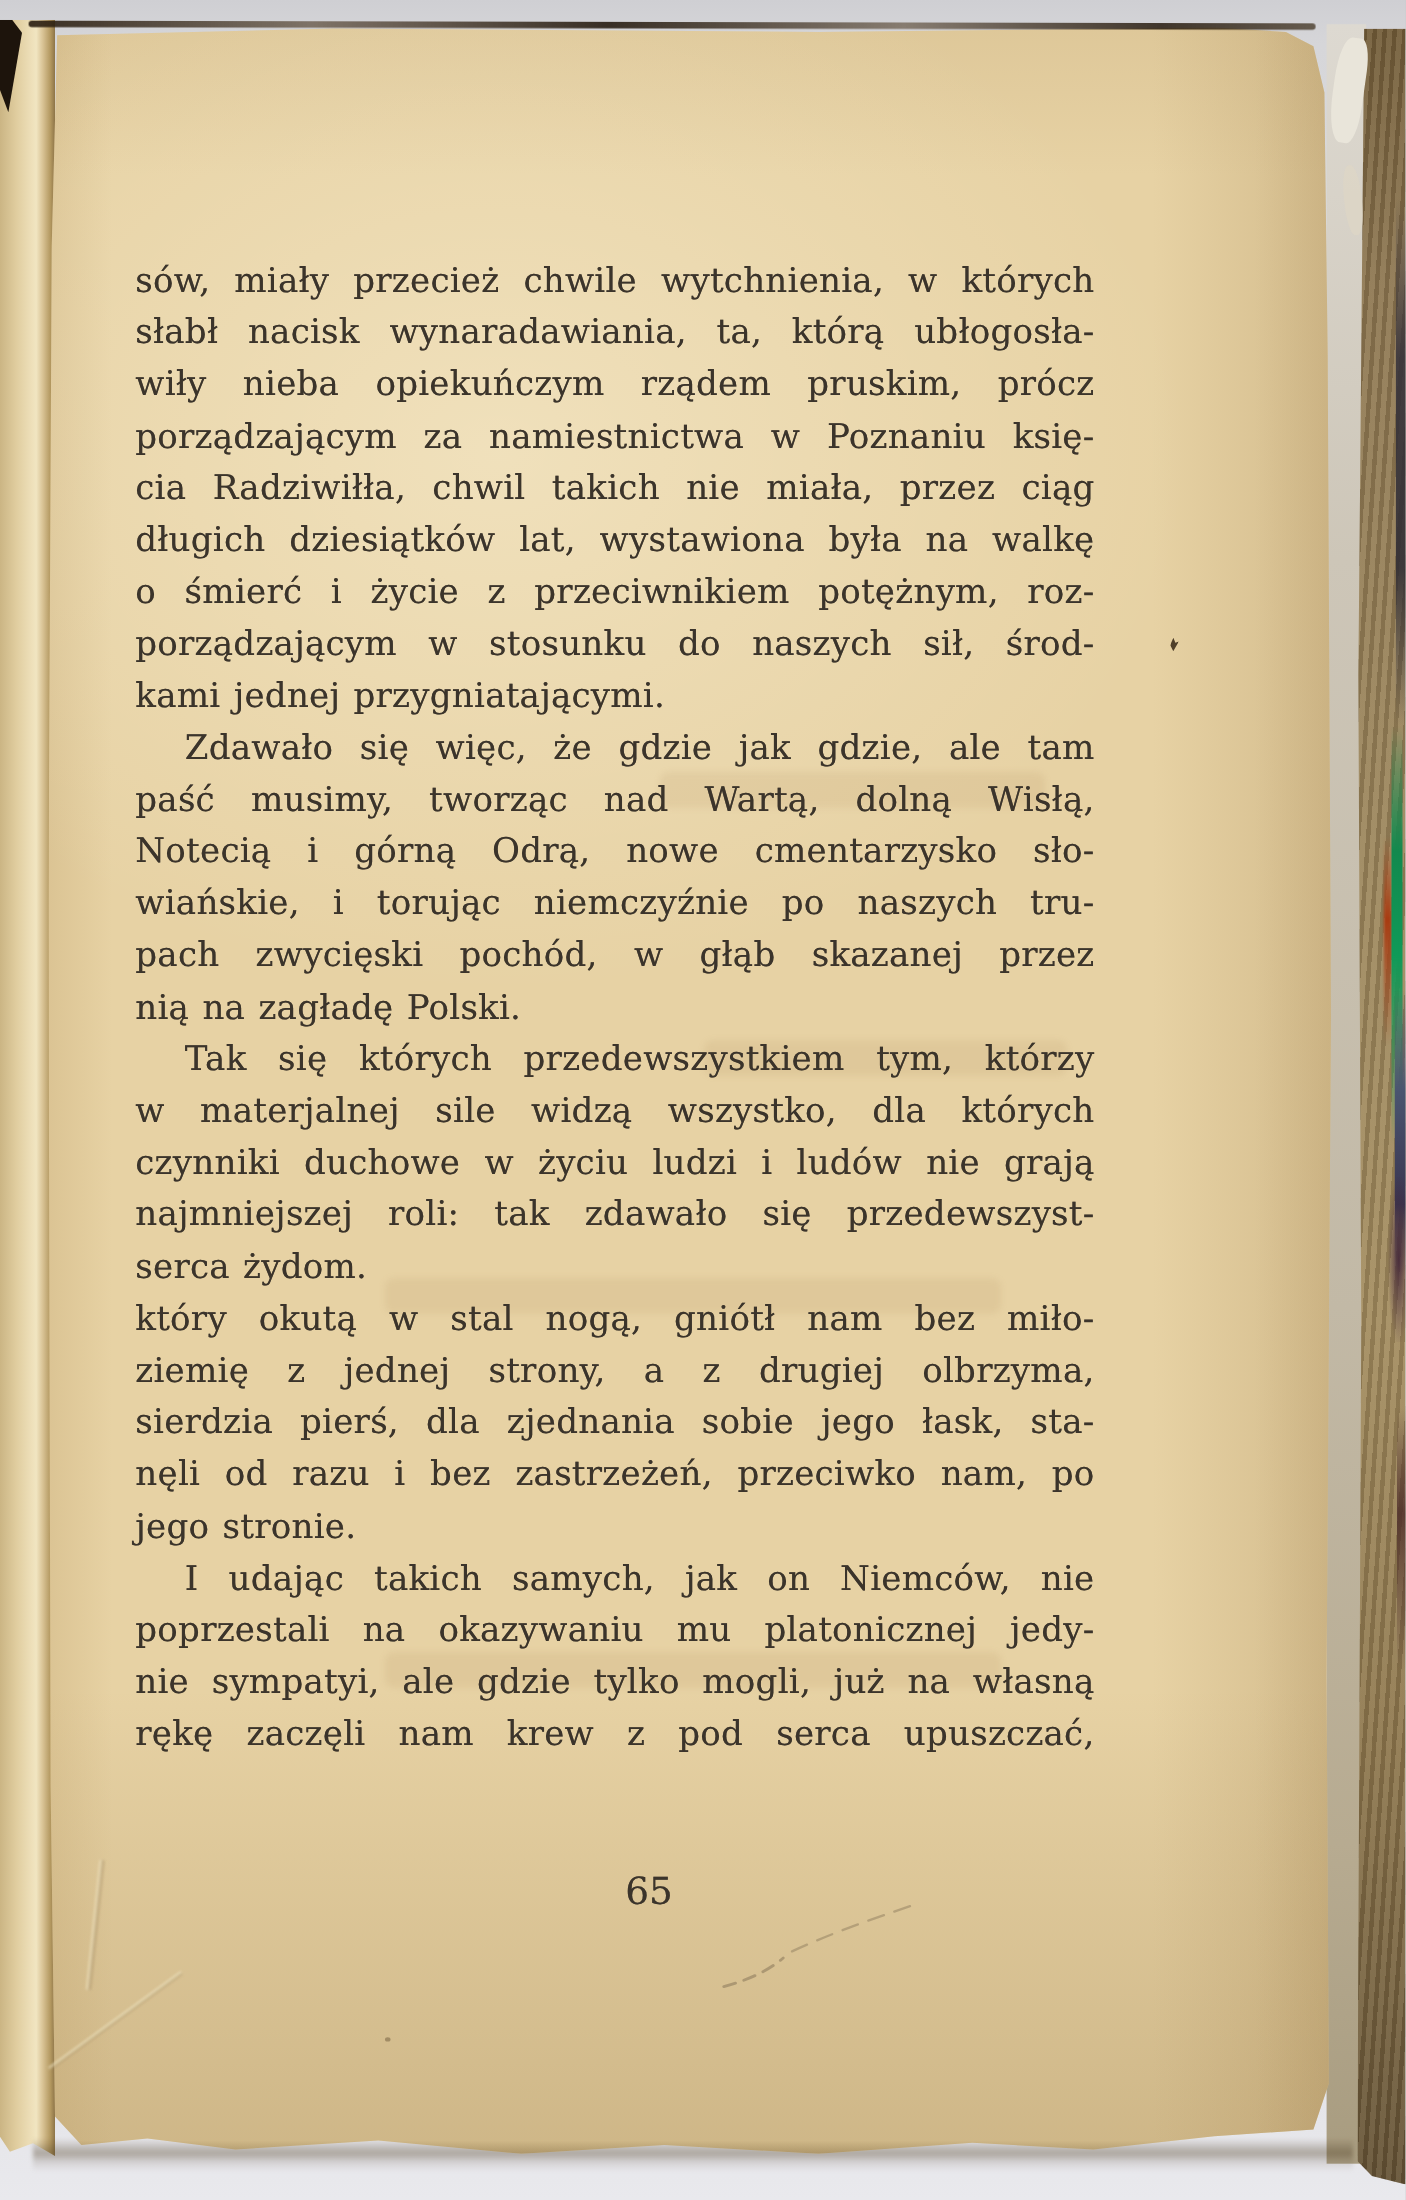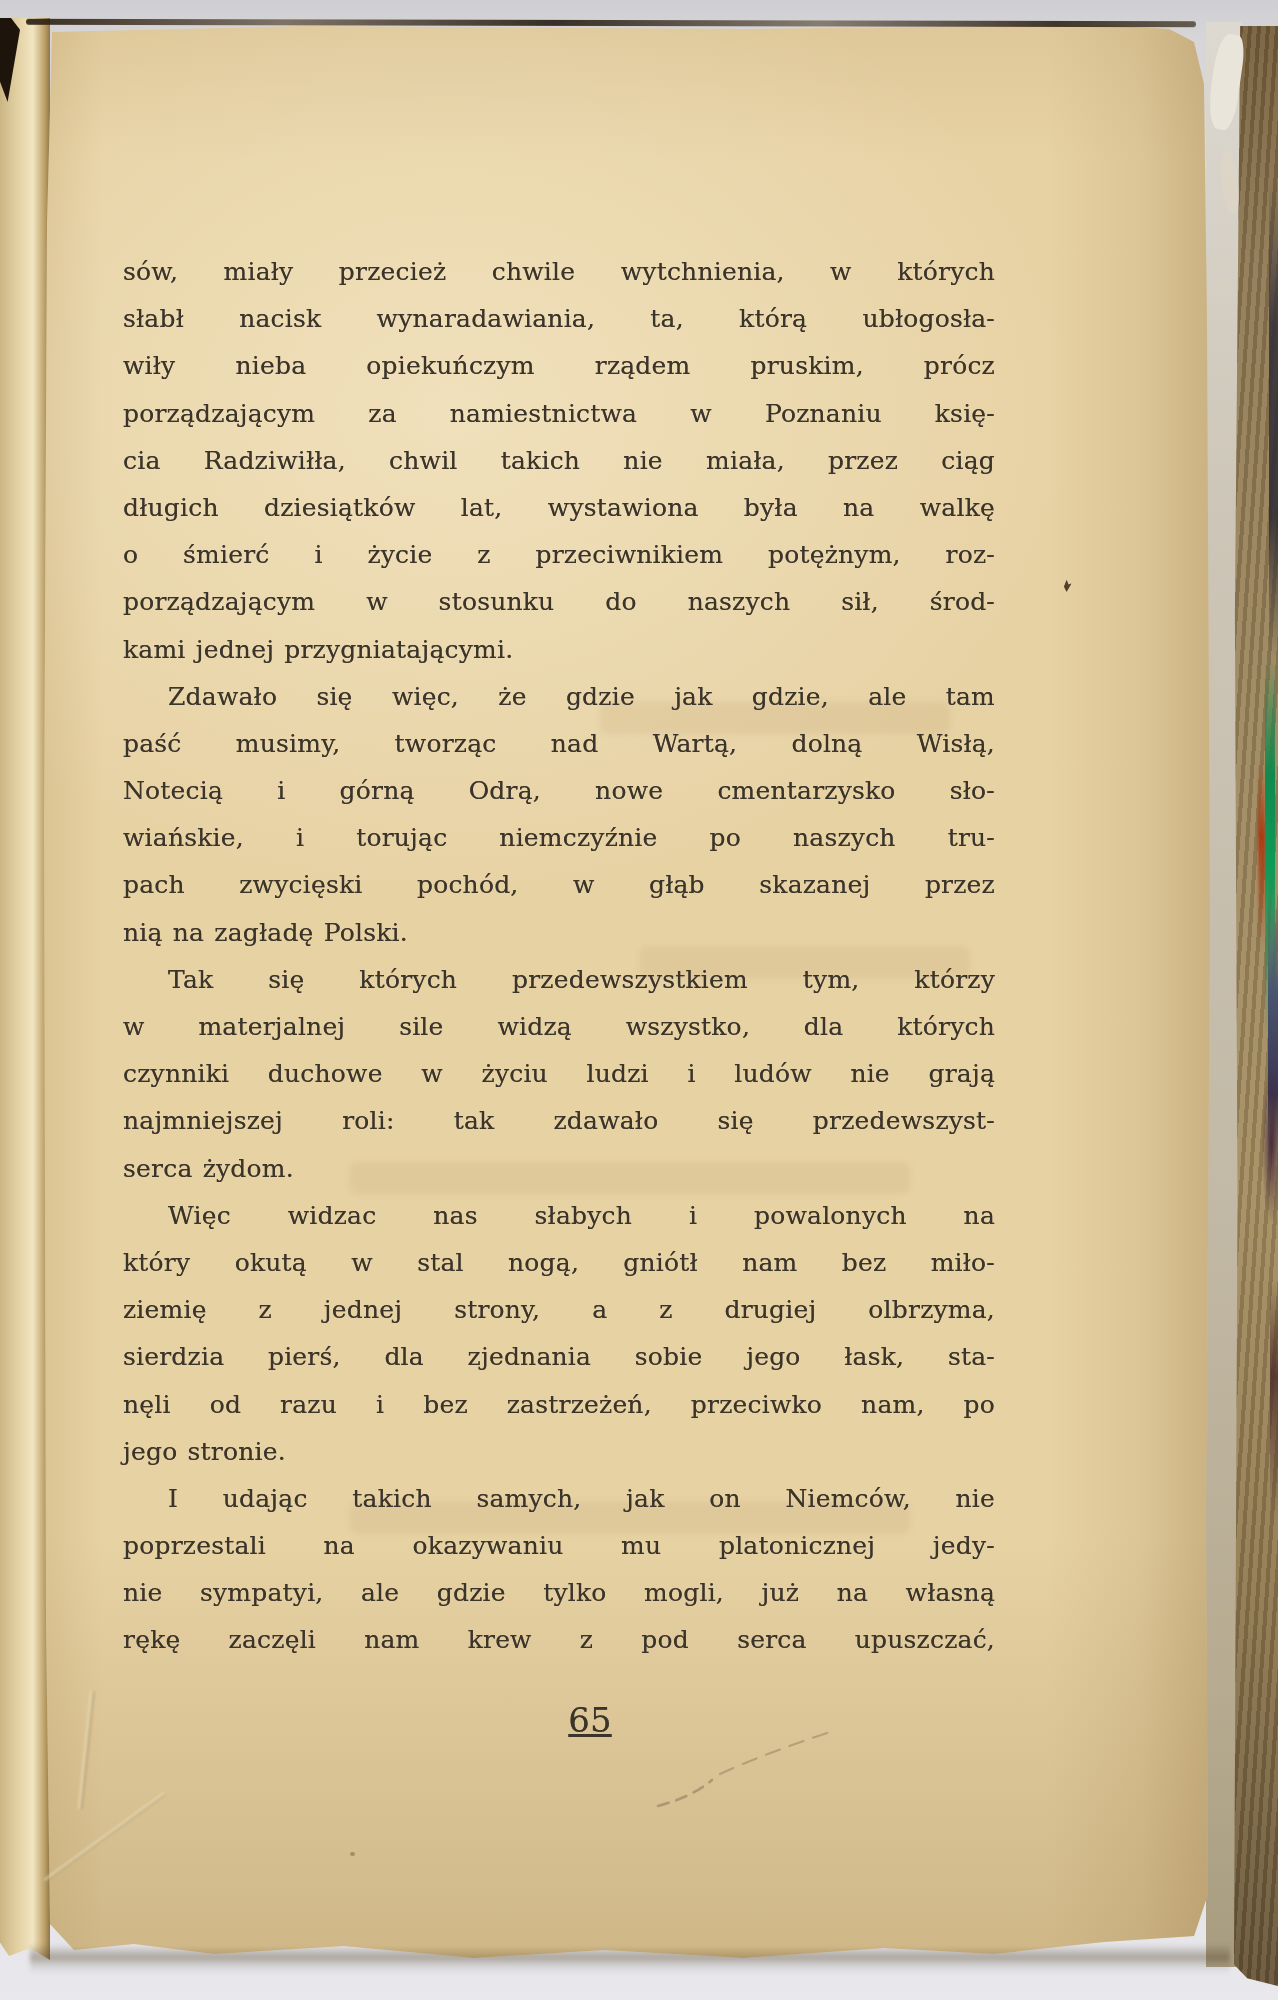--- a/index.html
+++ b/index.html
@@ -100,34 +100,33 @@
     border-radius: 3px; transform: rotate(0.12deg); filter: blur(.4px);
   }
   .topleft-wedge {
     position: absolute; left: 0; top: 18px; width: 20px; height: 84px; z-index: 3;
     background: #1d140c;
     clip-path: polygon(0 0, 55% 0, 100% 14%, 38% 100%, 0 76%);
   }
 
   
   .text-block {
-    position: absolute; left: 79px; top: 224px; width: 872px;
-    font-size: 25px; line-height: 47.2px; color: #3b342b;
+    position: absolute; left: 79px; top: 208px; width: 872px;
+    font-size: 31px; line-height: 47.2px; color: #3b342b;
     letter-spacing: .2px; word-spacing: 2px;
     text-shadow: 0 0 .5px rgba(59,51,42,.65);
   }
   .text-block .line { text-align: justify; text-align-last: justify; height: 47.2px; overflow: visible; }
   .text-block .line.last { text-align-last: left; }
   .text-block .line.indent { text-indent: 45px; }
 
   .page-number {
     position: absolute; left: 514px; top: 1676px; width: 64px;
     font-size: 34px; line-height: 40px; color: #3b342b; text-align: center;
     text-shadow: 0 0 .5px rgba(59,51,42,.6);
-    text-decoration: underline;
   }
 
   
   .margin-speck {
     position: absolute; left: 1020px; top: 556px; width: 7px; height: 12px;
     background: #50402a; transform: rotate(12deg);
     clip-path: polygon(20% 0, 60% 35%, 100% 20%, 55% 100%, 0 60%);
   }
   .dust-speck { position: absolute; left: 306px; top: 1828px; width: 5px; height: 4px;
     background: rgba(100,80,50,.45); border-radius: 50%; }
@@ -181,21 +180,20 @@
         <div class="line">paść musimy, tworząc nad Wartą, dolną Wisłą,</div>
         <div class="line">Notecią i górną Odrą, nowe cmentarzysko sło-</div>
         <div class="line">wiańskie, i torując niemczyźnie po naszych tru-</div>
         <div class="line">pach zwycięski pochód, w głąb skazanej przez</div>
         <div class="line last">nią na zagładę Polski.</div>
         <div class="line indent">Tak się których przedewszystkiem tym, którzy</div>
         <div class="line">w materjalnej sile widzą wszystko, dla których</div>
         <div class="line">czynniki duchowe w życiu ludzi i ludów nie grają</div>
         <div class="line">najmniejszej roli: tak zdawało się przedewszyst-</div>
         <div class="line last">serca żydom.</div>
-        <div class="line indent">Więc widzac nas słabych i powalonych na</div>
         <div class="line">który okutą w stal nogą, gniótł nam bez miło-</div>
         <div class="line">ziemię z jednej strony, a z drugiej olbrzyma,</div>
         <div class="line">sierdzia pierś, dla zjednania sobie jego łask, sta-</div>
         <div class="line">nęli od razu i bez zastrzeżeń, przeciwko nam, po</div>
         <div class="line last">jego stronie.</div>
         <div class="line indent">I udając takich samych, jak on Niemców, nie</div>
         <div class="line">poprzestali na okazywaniu mu platonicznej jedy-</div>
         <div class="line">nie sympatyi, ale gdzie tylko mogli, już na własną</div>
         <div class="line">rękę zaczęli nam krew z pod serca upuszczać,</div>
       </div>

